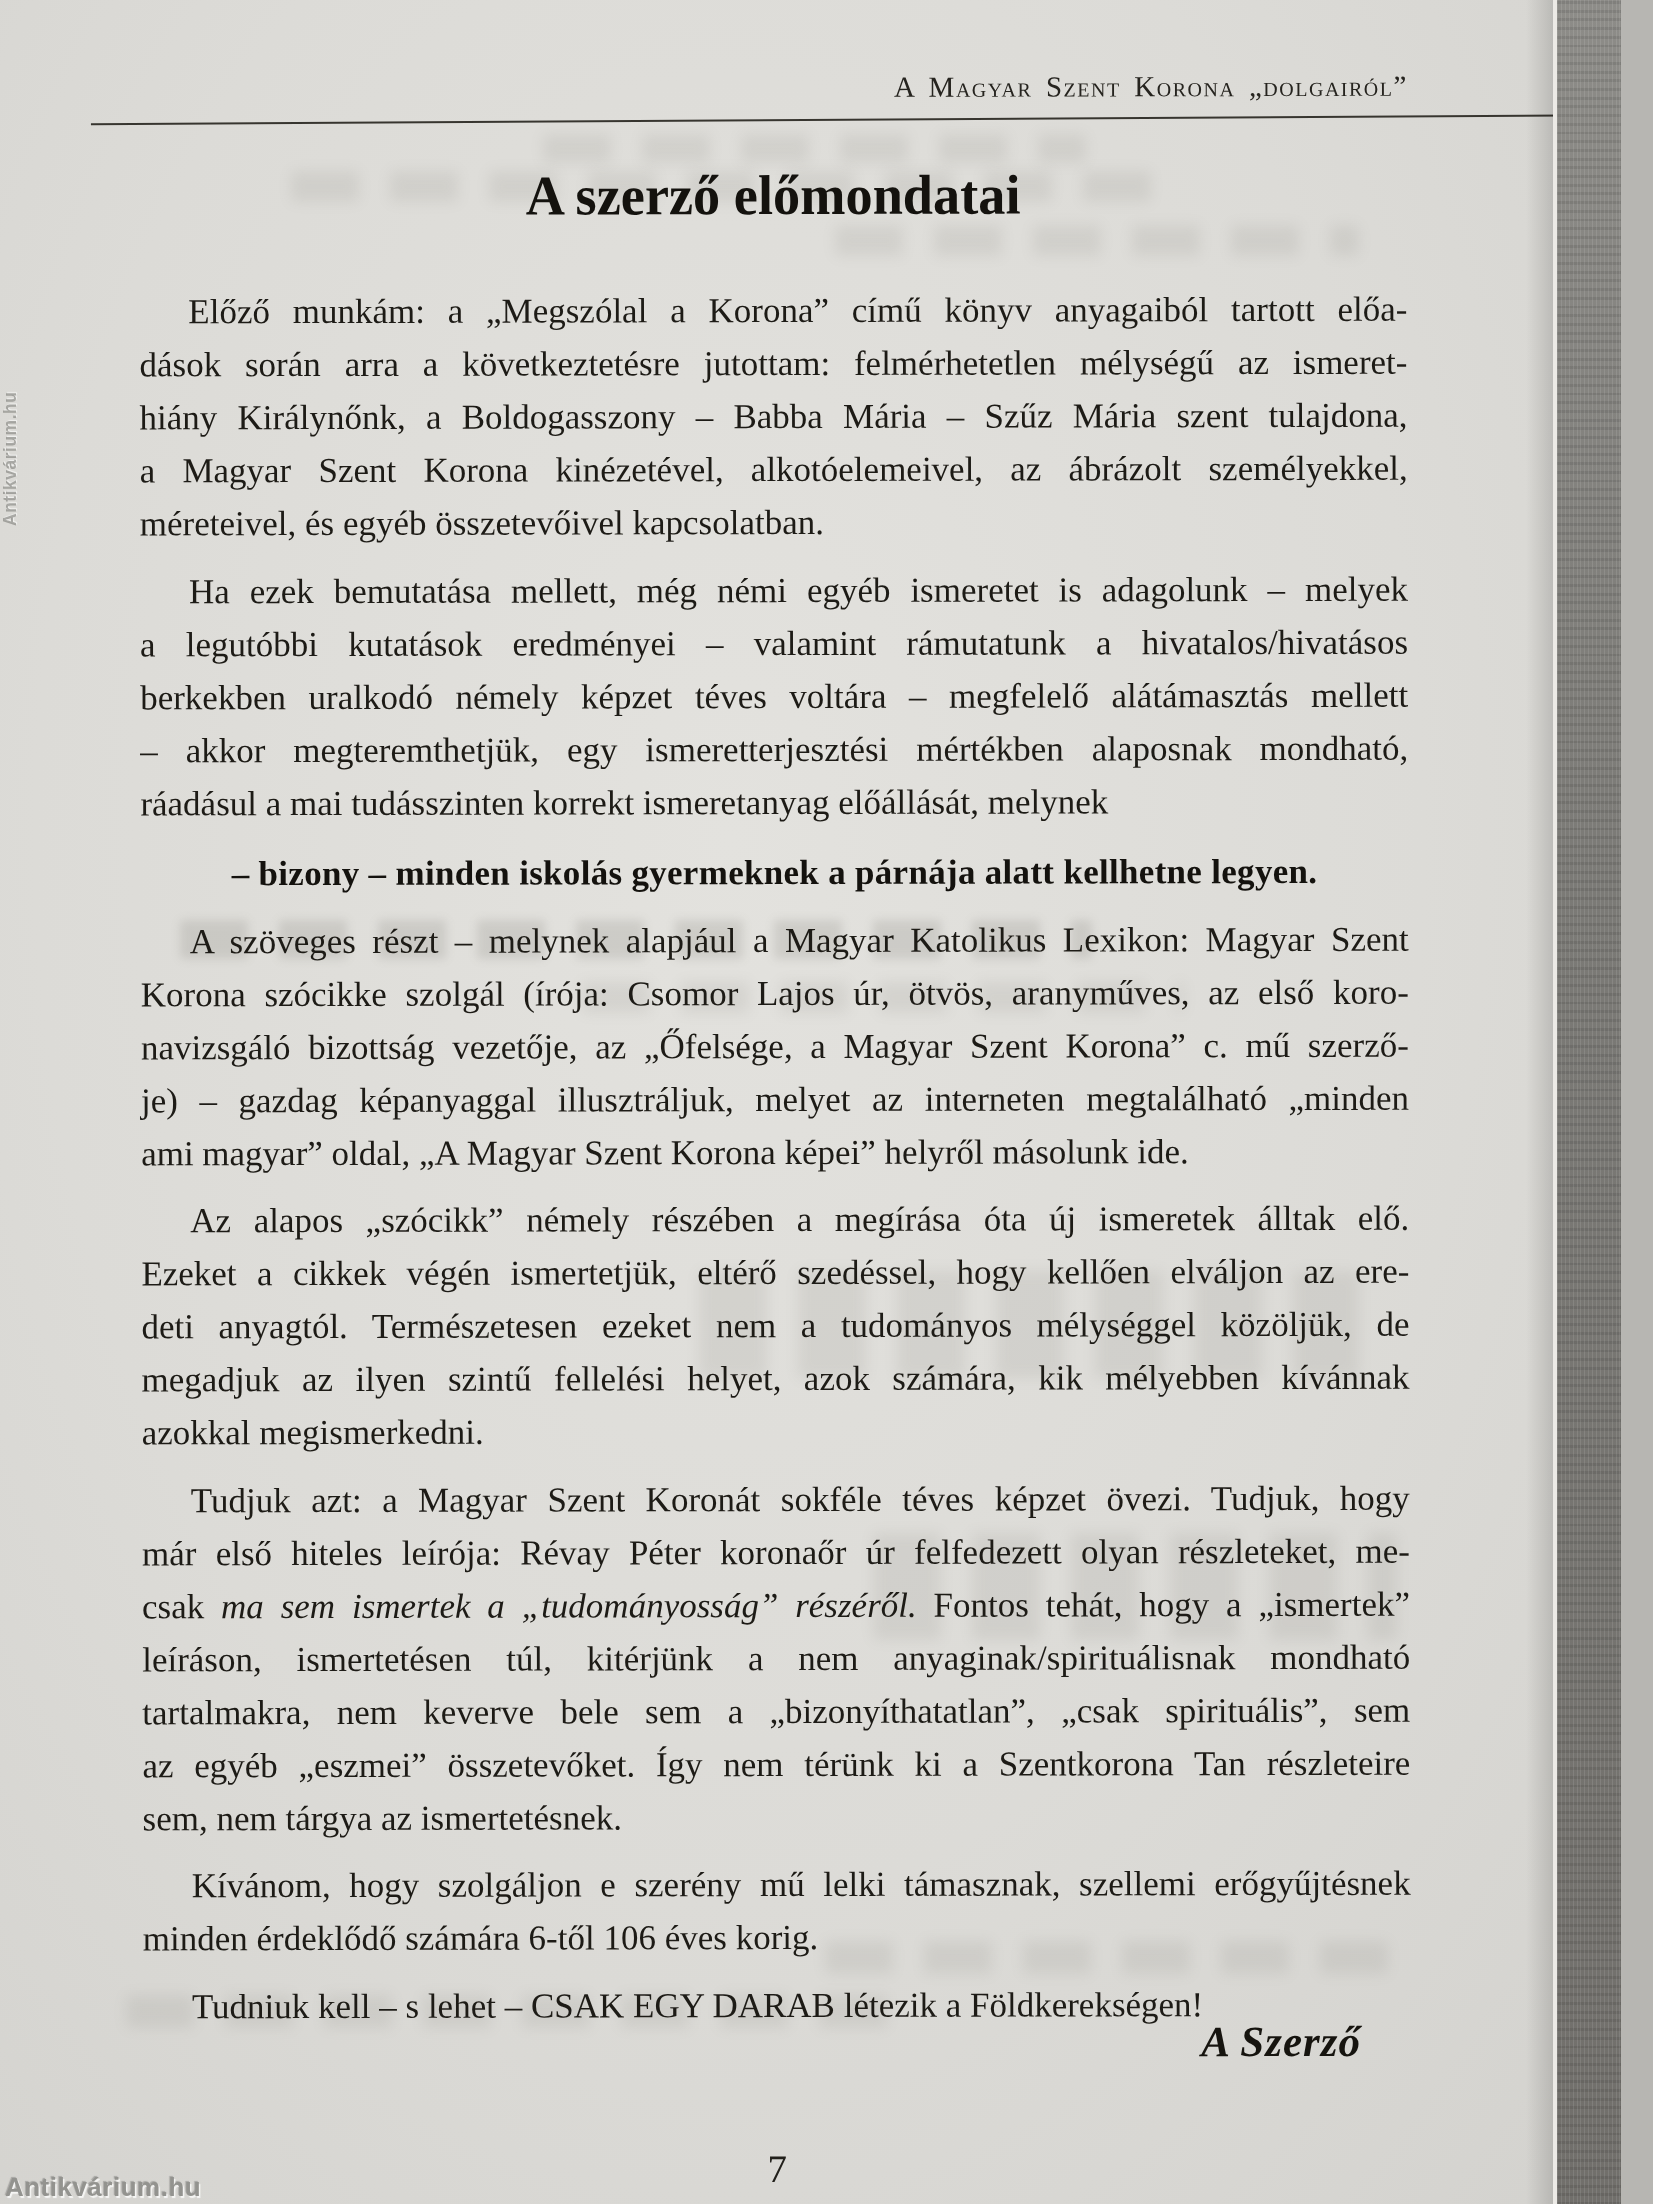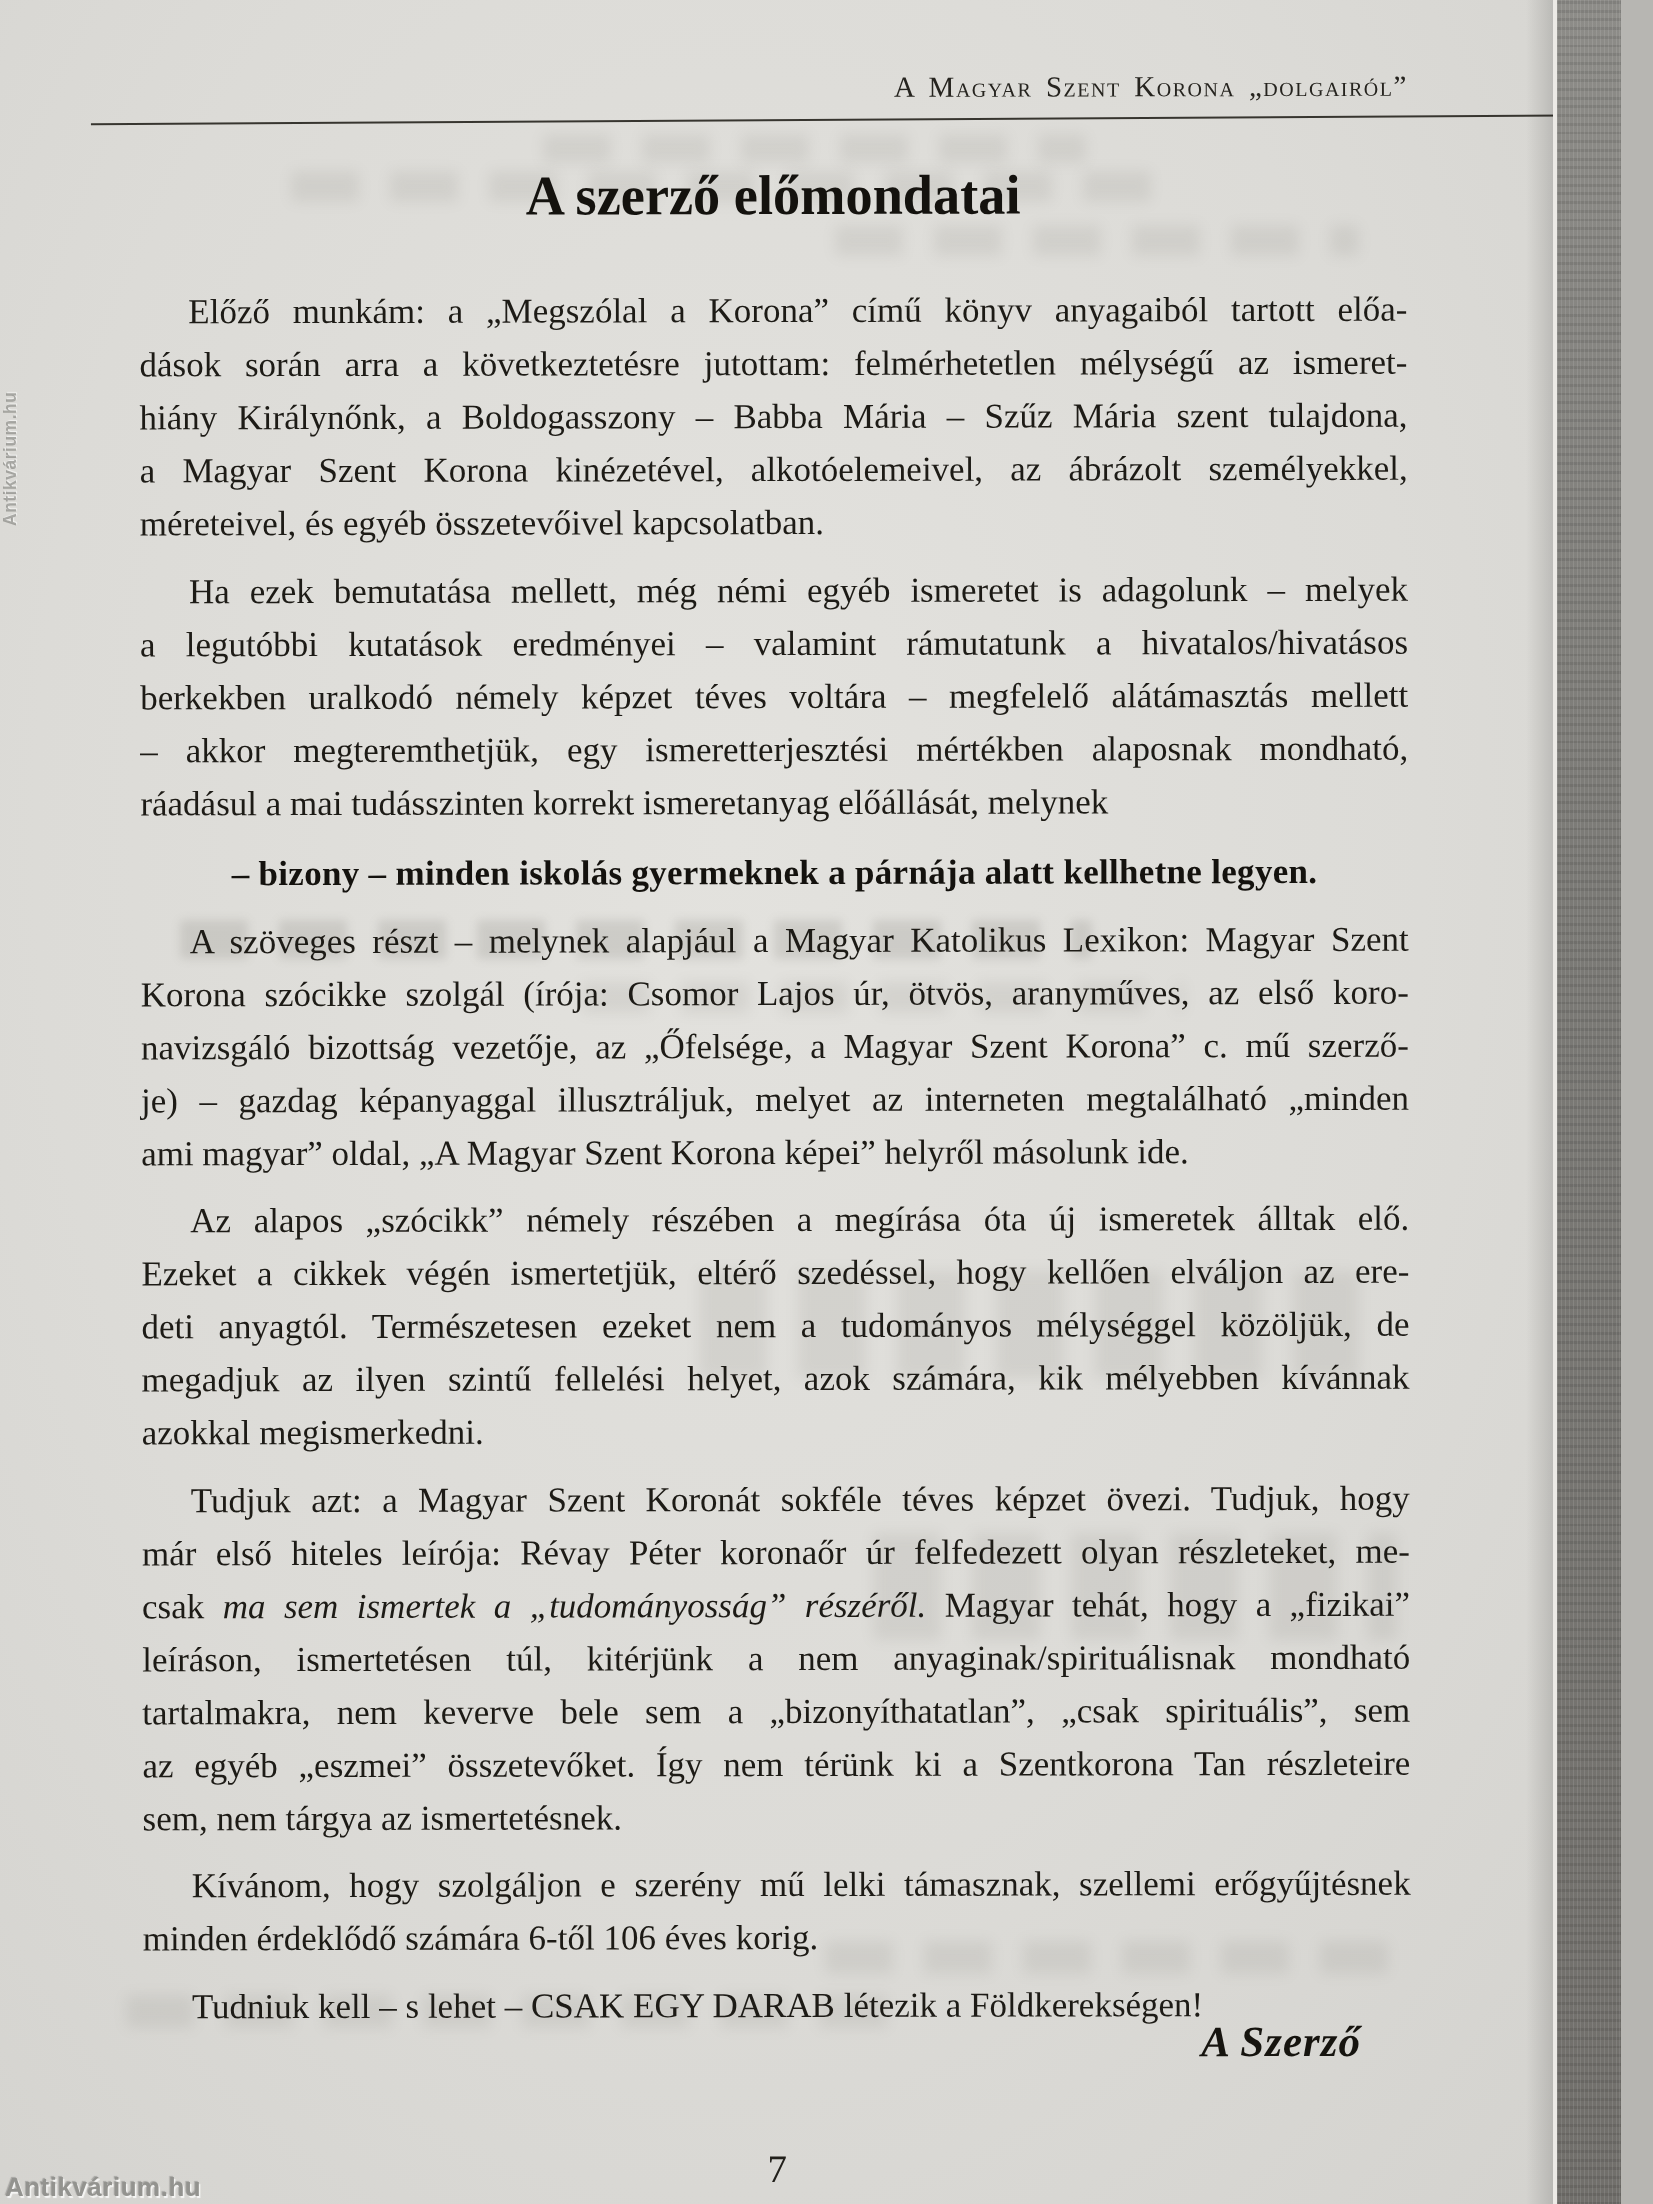--- a/index.html
+++ b/index.html
@@ -135,21 +135,21 @@
         <div class="para normal">
           <div class="line first">Az alapos „szócikk” némely részében a megírása óta új ismeretek álltak elő.</div>
           <div class="line">Ezeket a cikkek végén ismertetjük, eltérő szedéssel, hogy kellően elváljon az ere-</div>
           <div class="line">deti anyagtól. Természetesen ezeket nem a tudományos mélységgel közöljük, de</div>
           <div class="line">megadjuk az ilyen szintű fellelési helyet, azok számára, kik mélyebben kívánnak</div>
           <div class="line last">azokkal megismerkedni.</div>
         </div>
         <div class="para normal">
           <div class="line first">Tudjuk azt: a Magyar Szent Koronát sokféle téves képzet övezi. Tudjuk, hogy</div>
           <div class="line">már első hiteles leírója: Révay Péter koronaőr úr felfedezett olyan részleteket, me-</div>
-          <div class="line"><span>csak </span><span class="it">ma sem ismertek a „tudományosság” részéről.</span><span> Magyar tehát, hogy a „fizikai”</span></div>
+          <div class="line"><span>csak </span><span class="it">ma sem ismertek a „tudományosság” részéről.</span><span> Fontos tehát, hogy a „ismertek”</span></div>
           <div class="line">leíráson, ismertetésen túl, kitérjünk a nem anyaginak/spirituálisnak mondható</div>
           <div class="line">tartalmakra, nem keverve bele sem a „bizonyíthatatlan”, „csak spirituális”, sem</div>
           <div class="line">az egyéb „eszmei” összetevőket. Így nem térünk ki a Szentkorona Tan részleteire</div>
           <div class="line last">sem, nem tárgya az ismertetésnek.</div>
         </div>
         <div class="para normal">
           <div class="line first">Kívánom, hogy szolgáljon e szerény mű lelki támasznak, szellemi erőgyűjtésnek</div>
           <div class="line last">minden érdeklődő számára 6-től 106 éves korig.</div>
         </div>
         <div class="para normal">

